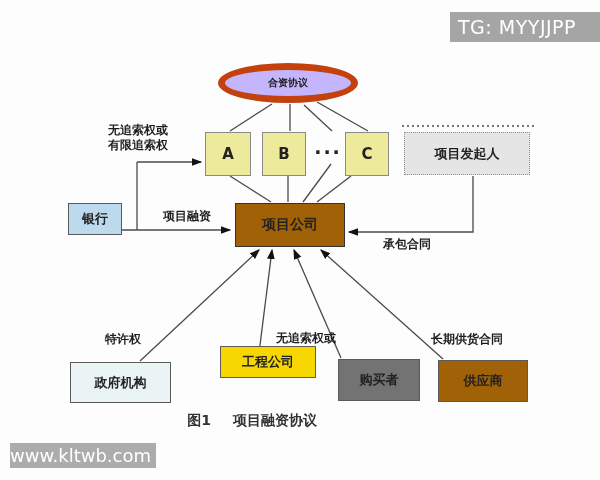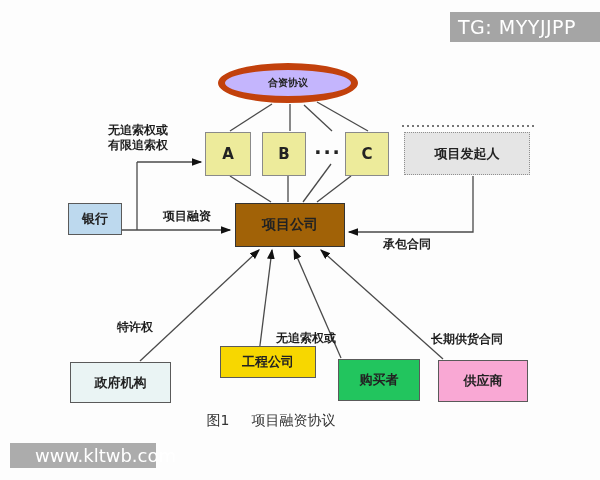--- a/index.html
+++ b/index.html
@@ -32,40 +32,40 @@
     left:404px;top:132px;width:126px;height:43px;
     background:#e5e5e5;border:1.5px dotted #8f8f8f;font-size:13px;
   }
   .company{
     left:235px;top:203px;width:110px;height:44px;
     background:#a16207;border:1.5px solid #333;font-size:14px;
   }
   .bank{left:68px;top:203px;width:54px;height:32px;background:#bdd9ee;border:1px solid #5a5a5a;font-size:13px;}
   .gov{left:70px;top:362px;width:101px;height:41px;background:#eaf4f4;border:1px solid #5a5a5a;font-size:13px;}
   .eng{left:220px;top:346px;width:96px;height:32px;background:#f7d700;border:1px solid #5a5a5a;font-size:13px;}
-  .buyer{left:338px;top:359px;width:82px;height:42px;background:#22c55e;border:1px solid #5a5a5a;font-size:13px;}
-  .supplier{left:438px;top:360px;width:90px;height:42px;background:#f9a8d4;border:1px solid #5a5a5a;font-size:13px;}
+  .buyer{left:338px;top:359px;width:82px;height:42px;background:#737373;border:1px solid #5a5a5a;font-size:13px;}
+  .supplier{left:438px;top:360px;width:90px;height:42px;background:#a16207;border:1px solid #5a5a5a;font-size:13px;}
   .recourse{left:108px;top:123px;}
   .proj-fin{left:163px;top:209px;}
   .completion{left:383px;top:237px;}
-  .franchise{left:105px;top:320px;margin-left:12px;}
+  .franchise{left:105px;top:332px;}
   .turnkey{left:193px;top:323px;text-align:center;width:64px;}
   .sales{left:276px;top:331px;}
   .supply{left:431px;top:332px;}
   .caption{
     position:absolute;z-index:3;left:0;top:412px;width:504px;text-align:center;
-    font-size:14px;font-weight:normal;color:#333;padding-left:19px;
+    font-size:14px;font-weight:bold;color:#333;
   }
   .caption .gap{display:inline-block;width:22px;}
   .wm{
     position:absolute;z-index:5;background:#a5a5a5;color:#fff;font-weight:normal;
     display:flex;align-items:center;
   }
   .wm-tg{left:450px;top:12px;width:150px;height:30px;font-size:19px;padding-left:8px;letter-spacing:0.5px;box-sizing:border-box;}
-  .wm-site{left:10px;top:443px;width:146px;height:25px;font-size:18px;padding-left:25px;box-sizing:border-box;background:#acacac;}
+  .wm-site{left:10px;top:443px;width:146px;height:25px;font-size:18px;padding-left:0;box-sizing:border-box;background:#acacac;}
 </style>
 </head>
 <body>
 
 <div id="stage">
 
   <svg id="wires" width="600" height="480" viewBox="0 0 600 480">
     <defs>
       <marker id="arw" markerWidth="9" markerHeight="7" refX="7" refY="3" orient="auto">
         <path d="M0,0 L8,3 L0,6 Z" fill="#111"></path>

